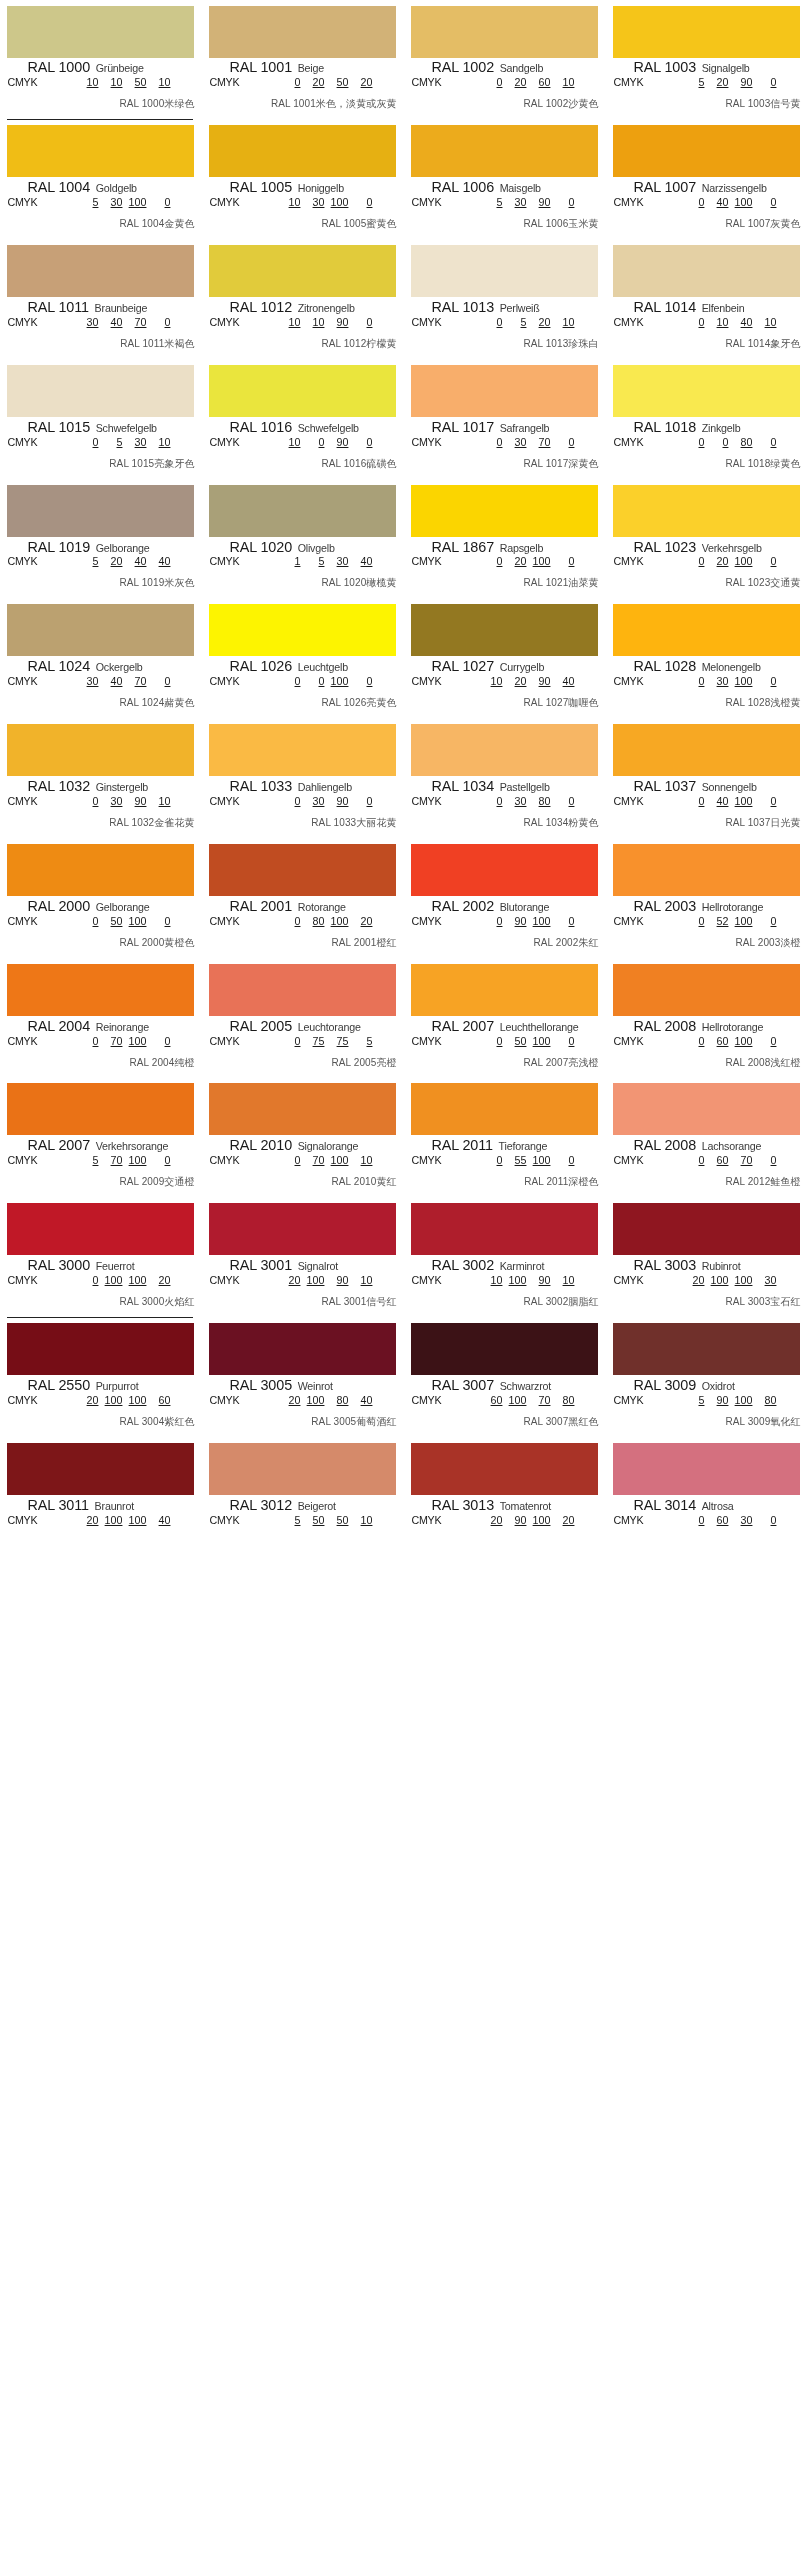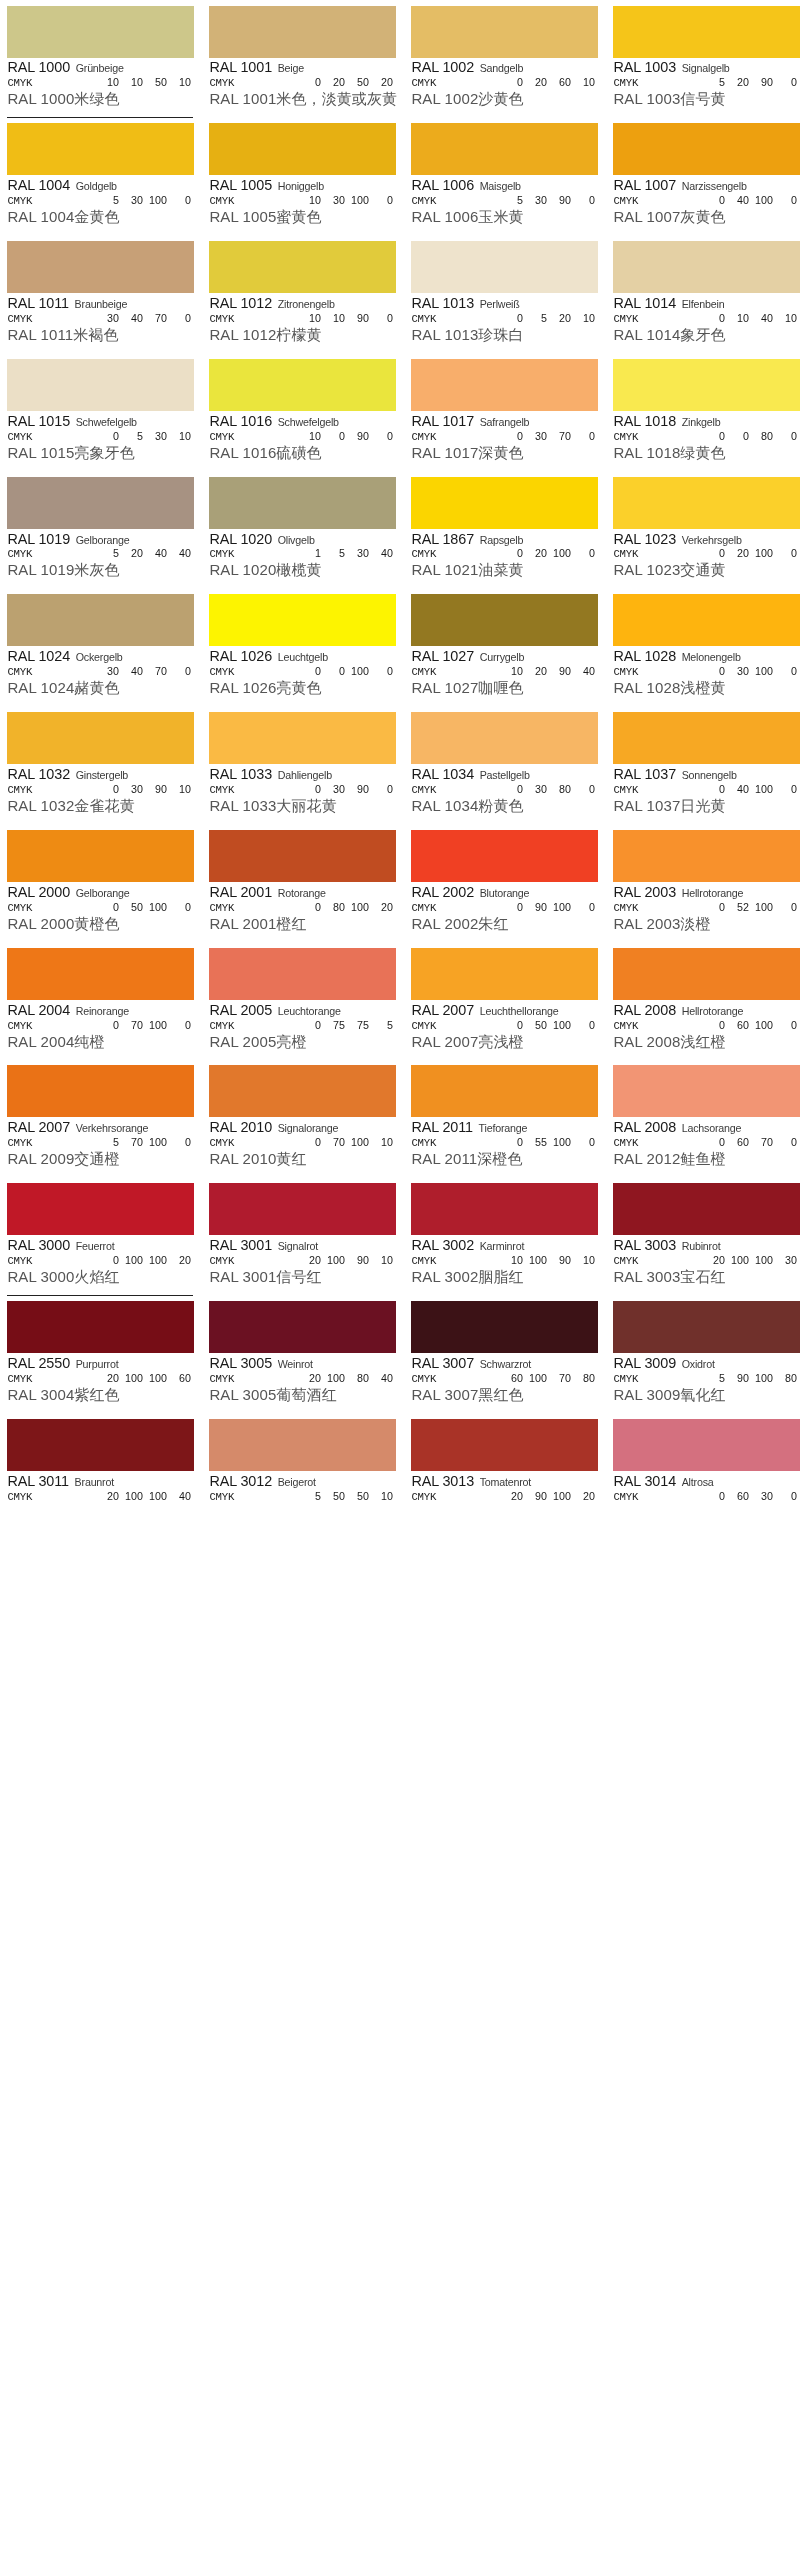--- a/index.html
+++ b/index.html
@@ -41,20 +41,21 @@
     height: 52px;
     margin-top: 5.6px;
     display: block;
   }
   .namerow {
     display: flex;
     align-items: baseline;
     margin-top: 1.9px;
     white-space: nowrap;
     overflow: hidden;
+    margin-left: 20px;
   }
   .ral-code {
     font-size: 14.4px;
     color: #1a1a1a;
     letter-spacing: -0.1px;
     font-weight: 400;
   }
   .ral-name {
     font-size: 10.7px;
     color: #3a3a3a;
@@ -65,38 +66,38 @@
     display: flex;
     align-items: baseline;
     font-size: 10.7px;
     color: #1a1a1a;
     margin-top: 0.9px;
     white-space: nowrap;
   }
   .cmyk-label {
     width: 41px;
     letter-spacing: -0.2px;
-    font-family: Liberation Mono, monospace;
   }
   .cmyk-vals {
     display: flex;
     flex: 1;
-    justify-content: flex-end;
+    justify-content: center;
     padding-left: 5.6px;
     padding-right: 3.7px;
+    text-decoration: underline;
   }
   .cmyk-v {
     width: 24px;
     text-align: right;
   }
   .cn {
-    font-size: 15px;
+    font-size: 10px;
     color: #555;
-    text-align: left;
-    margin-top: 1px;
+    text-align: right;
+    margin-top: 9px;
     margin-bottom: 8.4px;
     white-space: nowrap;
     letter-spacing: 0.1px;
   }
 </style>
 </head>
 <body>
 
 <div id="sheet">
     <div class="row has-rule">

